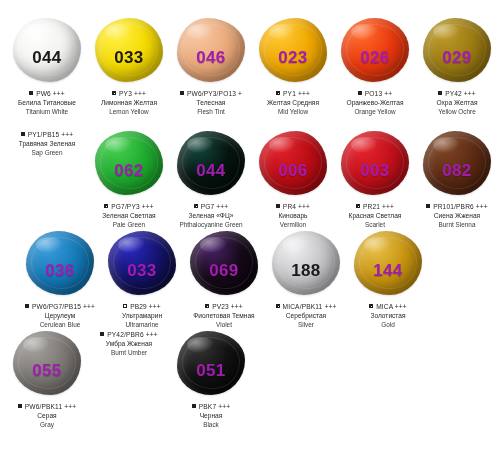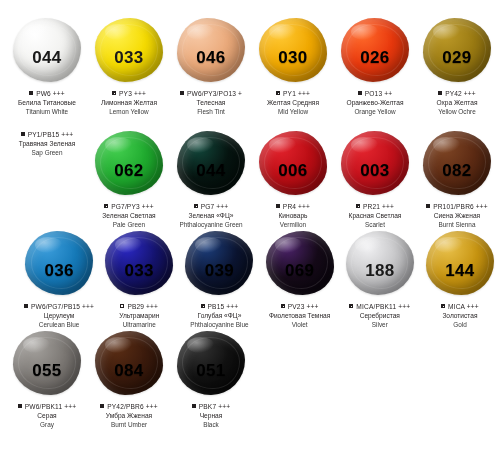--- a/index.html
+++ b/index.html
@@ -98,21 +98,21 @@
     z-index: 3;
     font-size: 17px;
     font-weight: bold;
     letter-spacing: 0.3px;
     line-height: 1;
     text-align: center;
     user-select: none;
     margin-top: 12px;
   }
   .code-dark  { color: #1a1a1a; }
-  .code-light { color: #000000; text-shadow: 0 1px 1px rgba(0,0,0,0.22); }
+  .code-light { color: #a21caf; text-shadow: 0 1px 1px rgba(0,0,0,0.22); }
 
   
   .label {
     margin-top: 6px;
     text-align: center;
     width: 100%;
     line-height: 1.18;
   }
   .pigment-line {
     display: flex;
@@ -196,21 +196,21 @@
             <span class="sq sq-filled"></span>
             <span>PW6/PY3/PO13 +</span>
           </div>
           <div class="name-ru">Телесная</div>
           <div class="name-en">Flesh Tint</div>
         </div>
       </div>
       <div class="cell">
         <div class="blob-wrap">
           <div class="blob" style="background: radial-gradient(circle at 32% 26%, rgb(255, 200, 50) 0%, rgb(240, 168, 0) 46%, rgb(208, 142, 0) 100%); border-radius: 55% 45% 46% 54% / 48% 56% 44% 52%;"></div>
-          <div class="blob-code code-light">030</div>
+          <div class="blob-code code-light">023</div>
         </div>
         <div class="label">
           <div class="pigment-line">
             <span class="sq sq-half"></span>
             <span>PY1 +++</span>
           </div>
           <div class="name-ru">Желтая Средняя</div>
           <div class="name-en">Mid Yellow</div>
         </div>
       </div>
@@ -349,34 +349,20 @@
           <div class="pigment-line">
             <span class="sq sq-hollow"></span>
             <span>PB29 +++</span>
           </div>
           <div class="name-ru">Ультрамарин</div>
           <div class="name-en">Ultramarine</div>
         </div>
       </div>
       <div class="cell">
         <div class="blob-wrap">
-          <div class="blob" style="background: radial-gradient(circle at 32% 26%, rgb(27, 60, 121) 0%, rgb(11, 20, 48) 46%, rgb(3, 6, 15) 100%); border-radius: 44% 56% 50% 50% / 55% 45%;"></div>
-          <div class="blob-code code-light">039</div>
-        </div>
-        <div class="label">
-          <div class="pigment-line">
-            <span class="sq sq-half"></span>
-            <span>PB15 +++</span>
-          </div>
-          <div class="name-ru">Голубая «ФЦ»</div>
-          <div class="name-en">Phthalocyanine Blue</div>
-        </div>
-      </div>
-      <div class="cell">
-        <div class="blob-wrap">
           <div class="blob" style="background: radial-gradient(circle at 32% 26%, rgb(74, 33, 104) 0%, rgb(21, 10, 24) 46%, rgb(5, 2, 8) 100%); border-radius: 55% 45% 46% 54% / 48% 56% 44% 52%;"></div>
           <div class="blob-code code-light">069</div>
         </div>
         <div class="label">
           <div class="pigment-line">
             <span class="sq sq-half"></span>
             <span>PV23 +++</span>
           </div>
           <div class="name-ru">Фиолетовая Темная</div>
           <div class="name-en">Violet</div>
@@ -420,24 +406,20 @@
         <div class="label">
           <div class="pigment-line">
             <span class="sq sq-filled"></span>
             <span>PW6/PBK11 +++</span>
           </div>
           <div class="name-ru">Серая</div>
           <div class="name-en">Gray</div>
         </div>
       </div>
       <div class="cell">
-        <div class="blob-wrap">
-          <div class="blob" style="background: radial-gradient(circle at 32% 26%, rgb(90, 45, 20) 0%, rgb(58, 26, 12) 46%, rgb(32, 13, 4) 100%); border-radius: 52% 48% 56% 44% / 46% 54%;"></div>
-          <div class="blob-code code-light">084</div>
-        </div>
         <div class="label">
           <div class="pigment-line">
             <span class="sq sq-filled"></span>
             <span>PY42/PBR6 +++</span>
           </div>
           <div class="name-ru">Умбра Жженая</div>
           <div class="name-en">Burnt Umber</div>
         </div>
       </div>
       <div class="cell">

